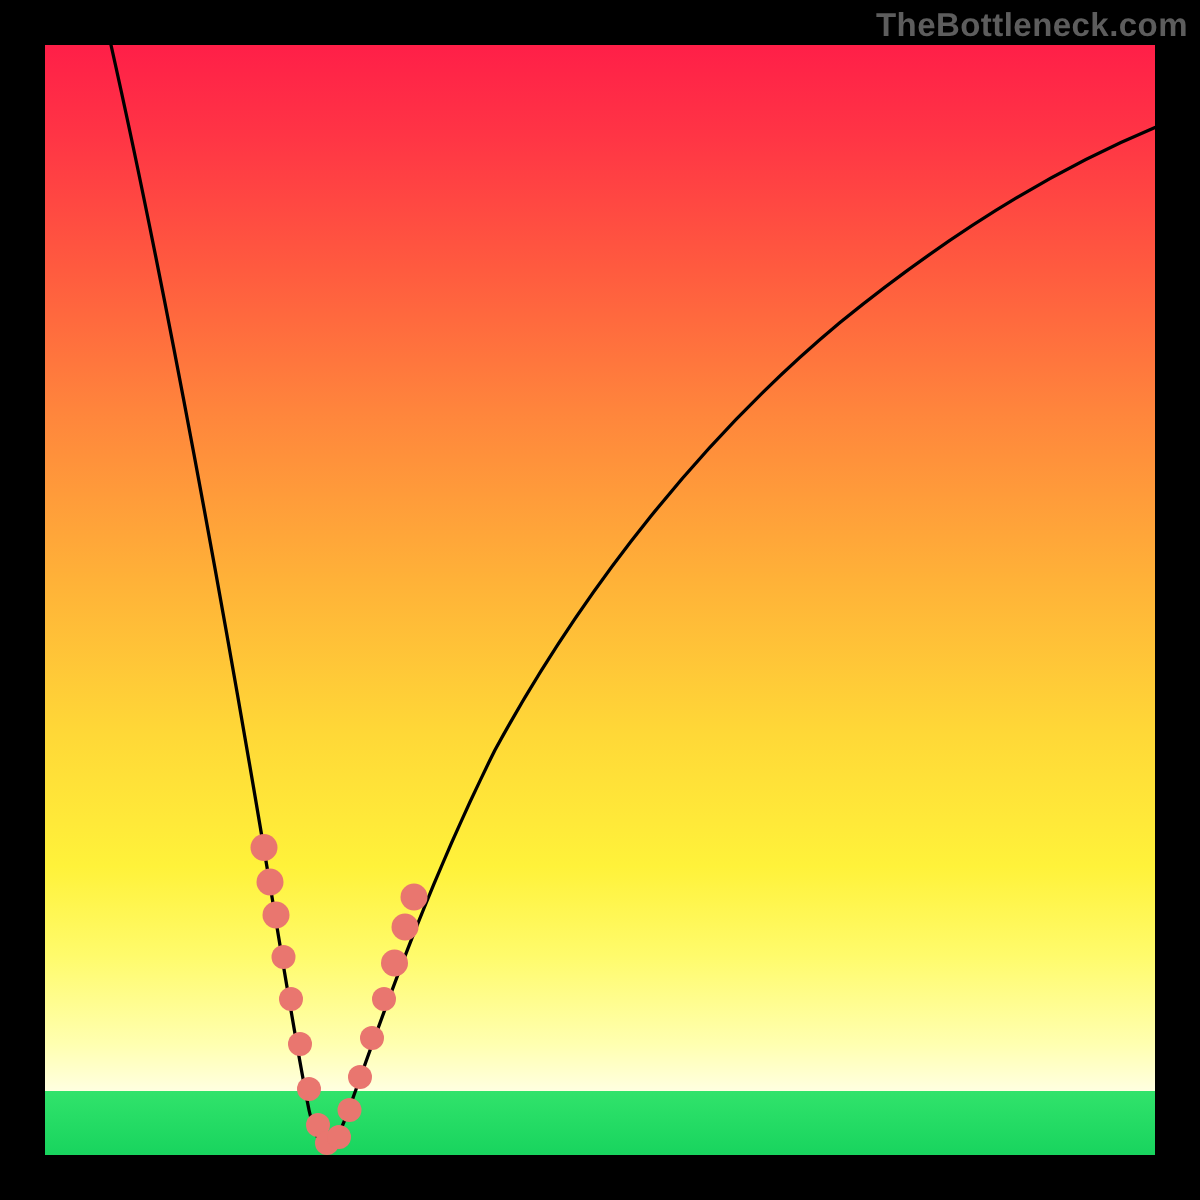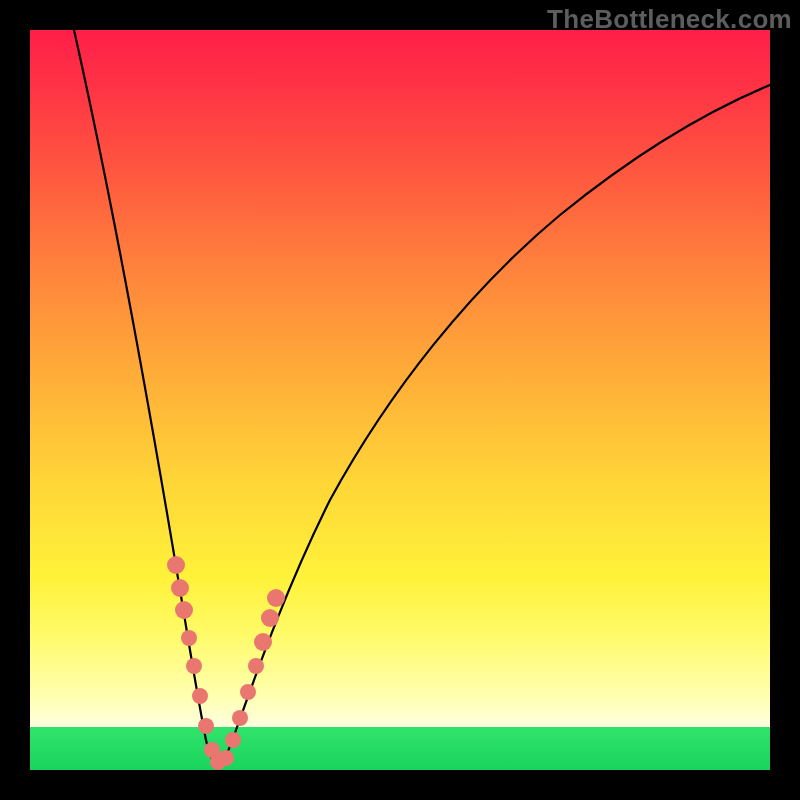--- a/index.html
+++ b/index.html
@@ -40,21 +40,21 @@
       #ffffe0 94.2%,
       #31e36b 94.2%,
       #18d45e 100%
     );
   }
   .watermark {
     position: absolute;
     top: 4px;
     right: 8px;
     color: #5d5d5d;
-    font-size: 26px;
+    font-size: 22px;
     font-weight: 600;
     letter-spacing: 0.3px;
     user-select: none;
   }
   .curve-svg {
     position: absolute;
     left: 30px;
     top: 30px;
     width: 740px;
     height: 740px;

